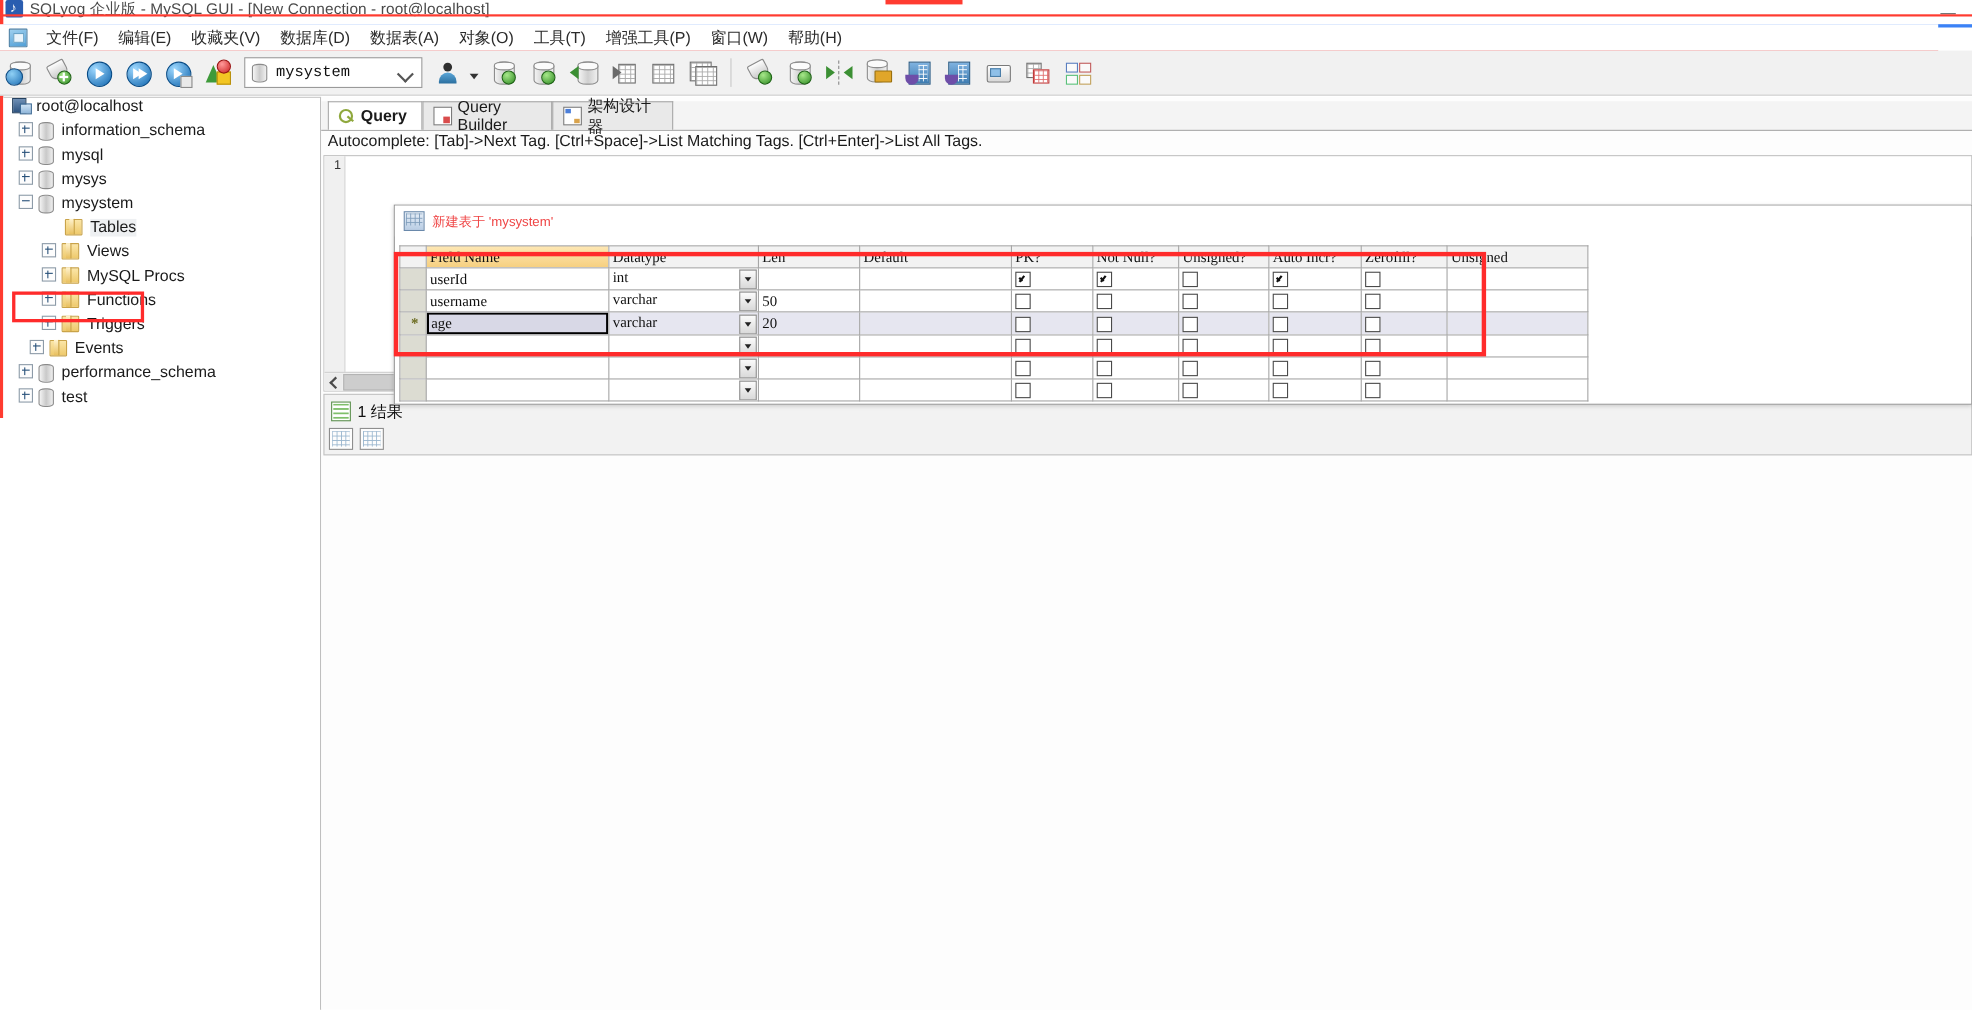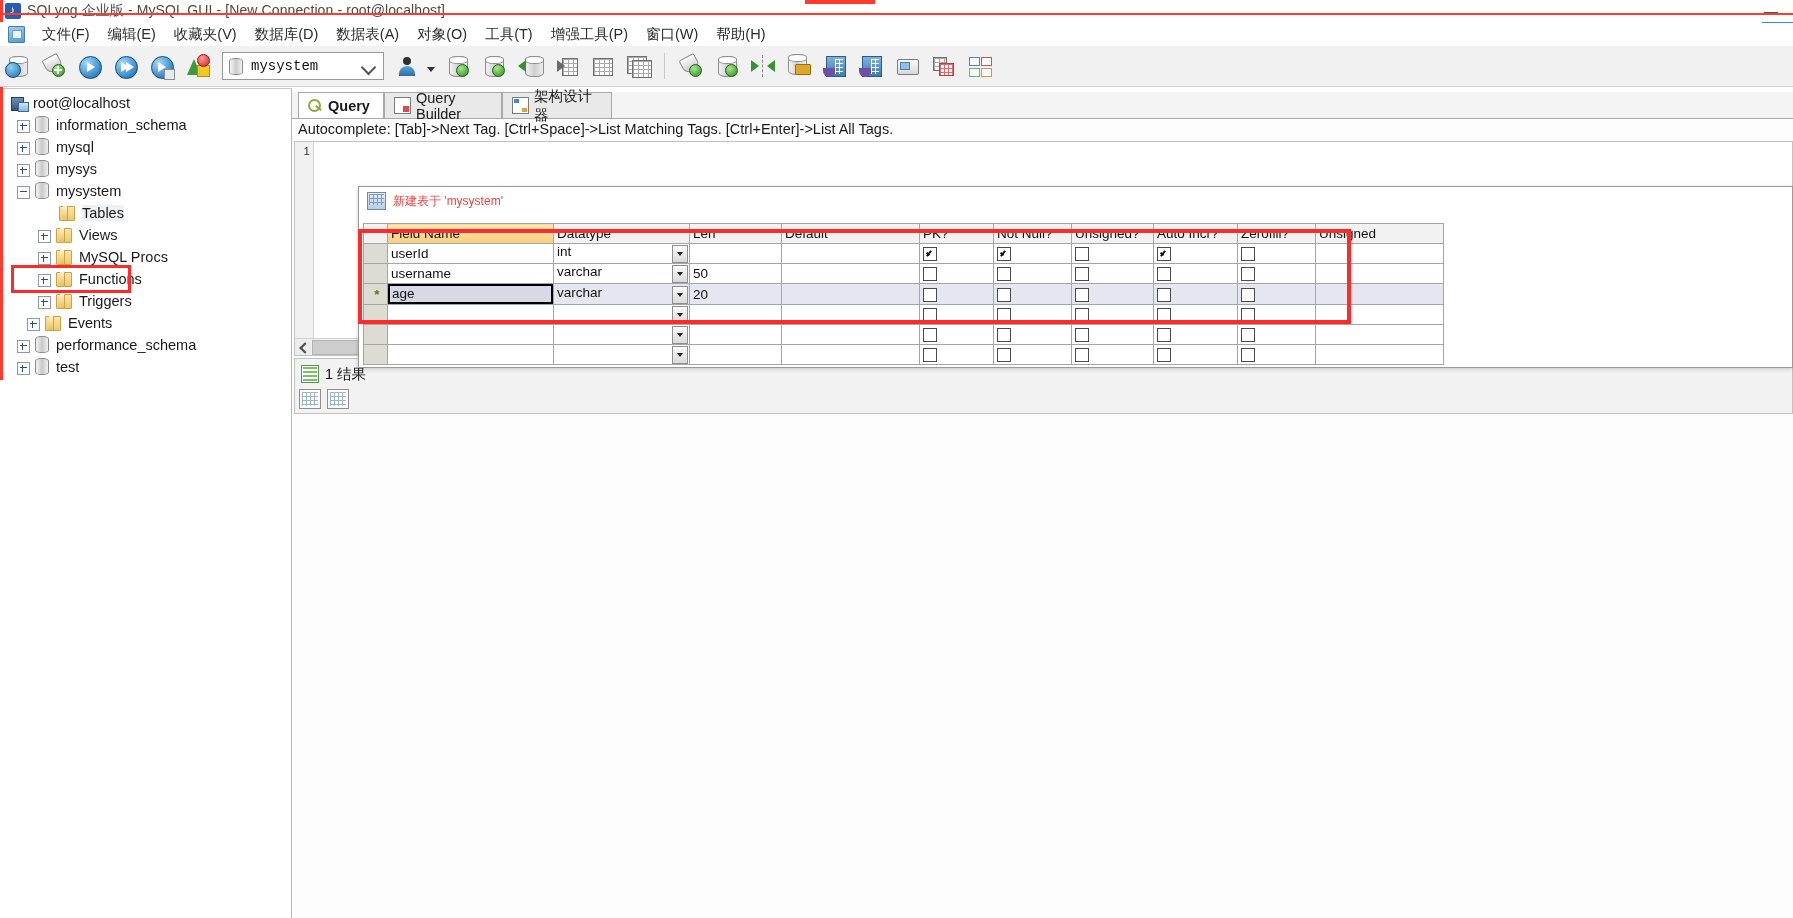--- a/index.html
+++ b/index.html
@@ -9,22 +9,22 @@
     background: #ffffff;
     font-family: "Liberation Sans", sans-serif;
     -webkit-font-smoothing: antialiased;
   }
   #app { position: relative; width: 1793px; height: 918px; background:#fff; }
 
   
   .titlebar {
     position:absolute; left:0; top:0; width:1793px; height:22px;
     background:#ffffff;
-    border-bottom:1px solid #3b82f6;
-    display:flex; align-items:center;
+    border-bottom:3px solid #3b82f6;
+    display:flex; 
   }
   .titlebar .appicon {
     width:16px; height:16px; margin-left:5px; margin-right:6px;
     background:#2a5db0; border-radius:2px;
     position:relative; flex:none;
   }
   .titlebar .appicon:after{
     content:"♪"; position:absolute; left:4px; top:-1px;
     color:#fff; font-size:12px; line-height:16px;
   }
@@ -230,21 +230,21 @@
     width:42px;height:26px;margin:0 4px;flex:none;position:relative;
   }
 
   
   .tree-panel{
     position:absolute; left:3px; top:88px; width:288px; height:830px;
     background:#ffffff; border-right:1px solid #b8b8b8; border-top:1px solid #c9c9c9;
     overflow:hidden;
   }
   .tree-row{
-    height:22px; display:flex; align-items:flex-end; position:relative; white-space:nowrap;
+    height:22px; display:flex; align-items:flex-start; position:relative; white-space:nowrap;
   }
   .tree-row .lbl{ font-size:14.5px; color:#1a1a1a; }
   .tree-row .expander{
     width:11px;height:11px;border:1px solid #8d9ba8;background:#fdfdfd;
     position:relative; flex:none; margin-right:5px;
   }
   .tree-row .expander:before{
     content:""; position:absolute; left:2px; top:4px; width:7px;height:1px; background:#28527a;
   }
   .tree-row .expander.plus:after{
@@ -396,21 +396,21 @@
     background-size:4px 4px;
   }
   .dlg-title .dtt{ font-size:12px;color:#ef4444; }
 
   .grid-wrap{
     position:absolute; left:4px; top:36px; width:1080px; height:142px;
     background:#ffffff;
   }
   table.ftable{
     border-collapse:collapse; table-layout:fixed; width:1080px;
-    font-family:Liberation Sans, sans-serif; font-size:13.5px; color:#111;
+    font-family:Liberation Serif, serif; font-size:13.5px; color:#111;
   }
   table.ftable th, table.ftable td{
     border:1px solid #a6a6a6; height:20px; padding:0 0 0 3px; box-sizing:border-box;
     overflow:hidden; white-space:nowrap; text-align:left; font-weight:normal;
   }
   table.ftable th{ background:#f2f2f2; }
   table.ftable th.fname{
     background:linear-gradient(180deg,#fde6b2,#f6cf7e);
   }
   table.ftable td.rowhdr{

